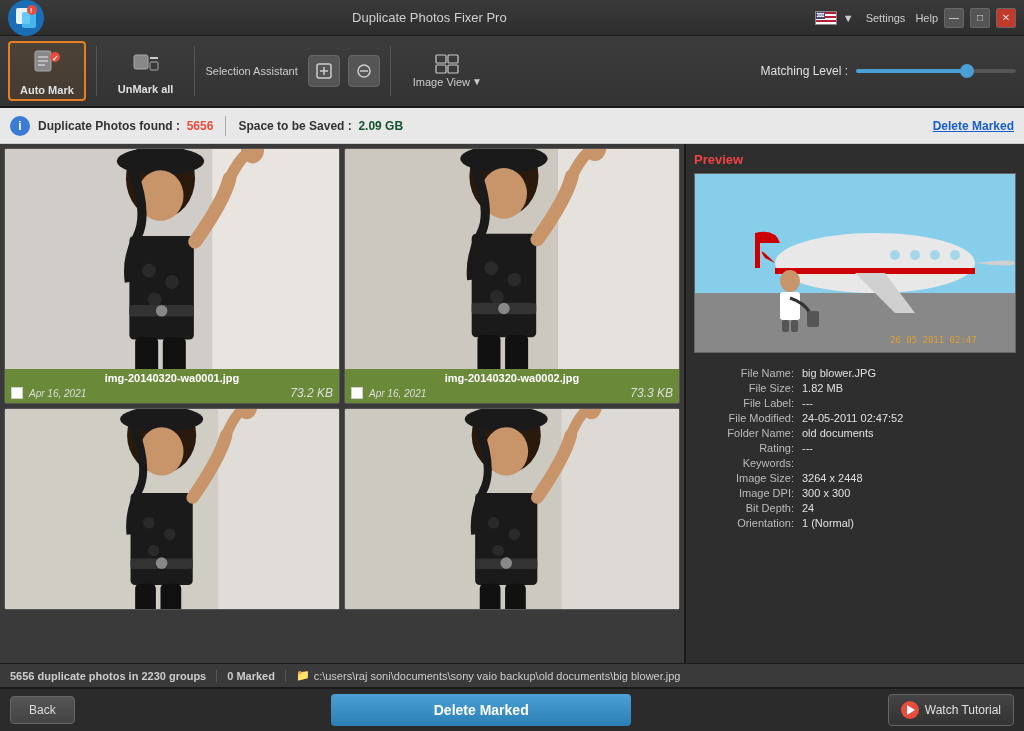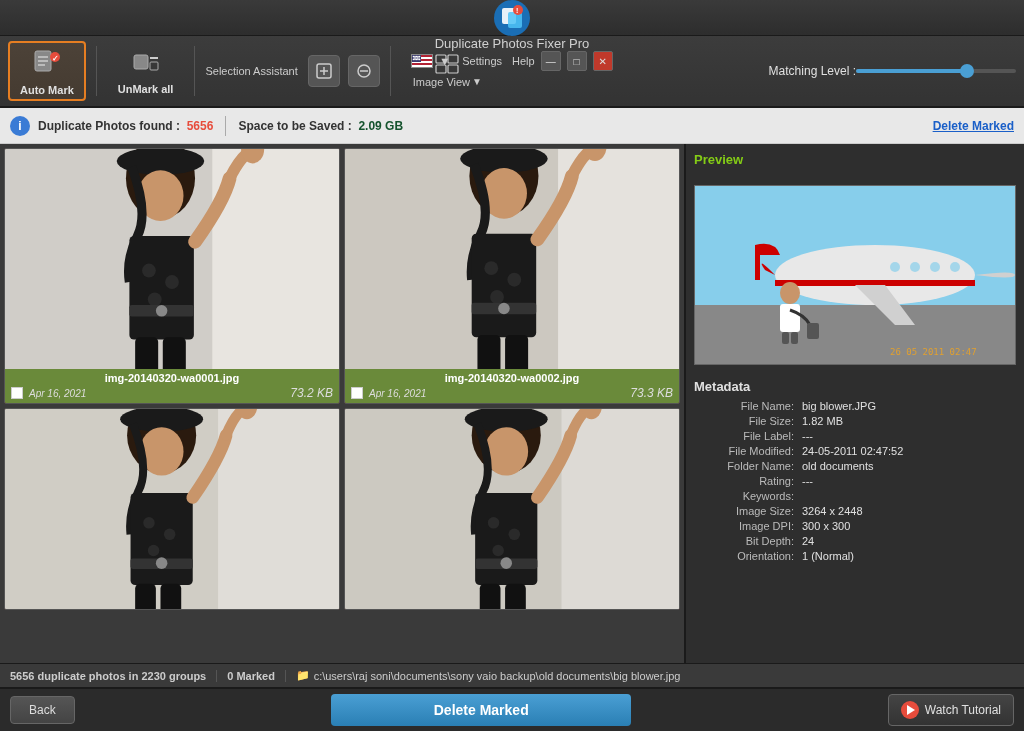--- a/index.html
+++ b/index.html
@@ -14,21 +14,20 @@
     }
 
     
     .title-bar {
       height: 36px;
       background: linear-gradient(to bottom, #3a3a3a, #2d2d2d);
       display: flex;
       align-items: center;
       padding: 0 8px;
       border-bottom: 1px solid #1a1a1a;
-      flex-direction: column;
     }
     .title-bar-title {
       flex: 1;
       text-align: center;
       font-size: 13px;
       color: #d0d0d0;
     }
     .title-bar-right {
       display: flex;
       align-items: center;
@@ -125,20 +124,21 @@
     }
     .image-view-label {
       font-size: 11px;
       color: #ccc;
       margin-top: 2px;
     }
     .matching-level-section {
       display: flex;
       align-items: center;
       margin-left: auto;
+      gap: 8px;
     }
     .matching-label {
       color: #e0e0e0;
       font-size: 12px;
       white-space: nowrap;
     }
     .slider-track {
       width: 160px;
       height: 4px;
       background: #555;
@@ -293,24 +293,24 @@
       width: 340px;
       background: #2e2e2e;
       border-left: 2px solid #1a1a1a;
       display: flex;
       flex-direction: column;
     }
     .preview-section {
       padding: 8px;
     }
     .preview-title {
-      color: #84cc16;
+      color: #ef4444;
       font-size: 13px;
       font-weight: bold;
-      margin-bottom: 18px;
+      margin-bottom: 6px;
     }
     .preview-image {
       width: 100%;
       height: 180px;
       background: #555;
       border: 1px solid #666;
       overflow: hidden;
       position: relative;
     }
     .metadata-section {
@@ -758,21 +758,20 @@
 
           <path d="M95 125 Q110 130 115 140" stroke="#333" stroke-width="3" fill="none"></path>
           <rect x="112" y="138" width="12" height="16" rx="2" fill="#555"></rect>
 
           <text x="195" y="170" fill="#e0a030" font-size="9" font-family="monospace">26 05 2011 02:47</text>
         </svg>
       </div>
     </div>
 
     <div class="metadata-section">
-      <div class="metadata-title">Metadata</div>
       <div id="metadata-rows">
           <div class="metadata-row">
             <span class="metadata-key">File Name:</span>
             <span class="metadata-value">big blower.JPG</span>
           </div>
           <div class="metadata-row">
             <span class="metadata-key">File Size:</span>
             <span class="metadata-value">1.82 MB</span>
           </div>
           <div class="metadata-row">

